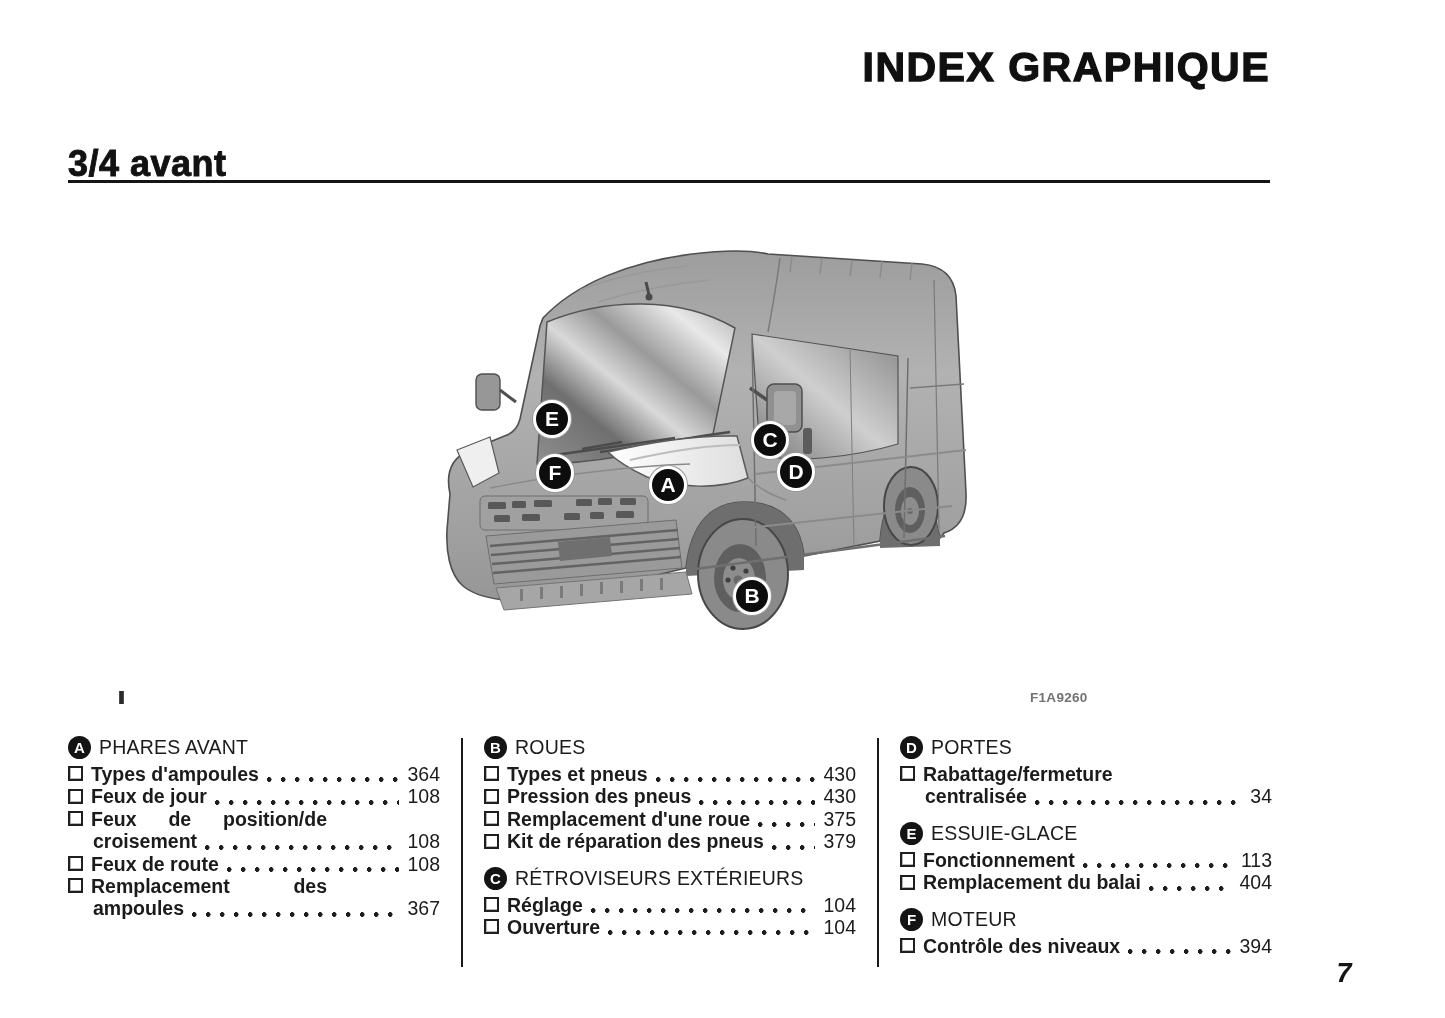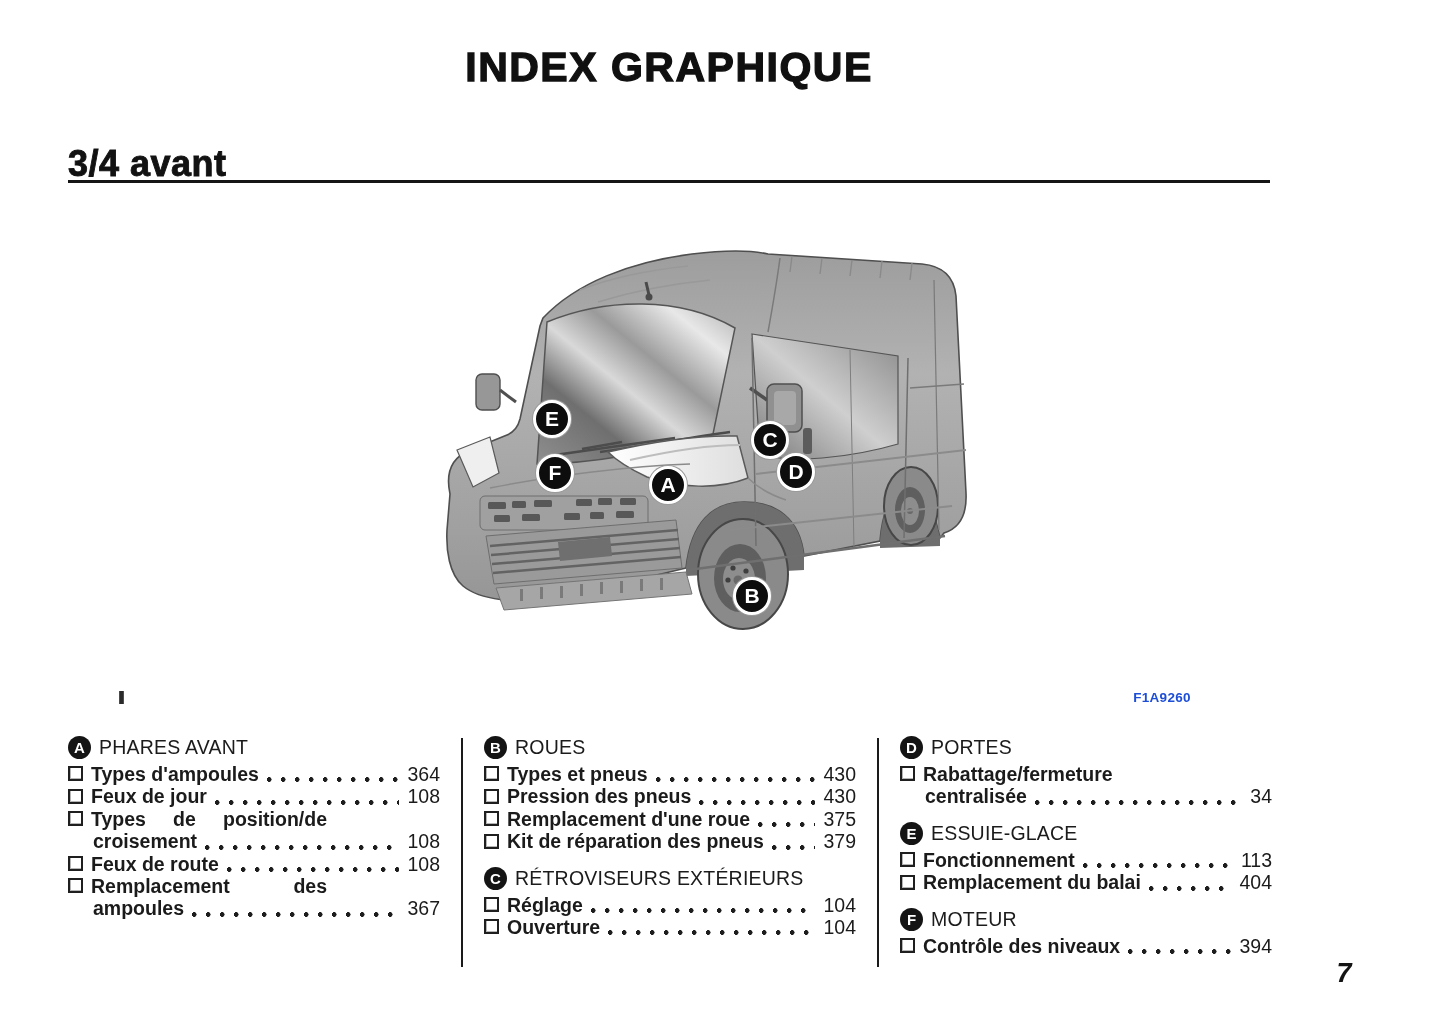--- a/index.html
+++ b/index.html
@@ -2,21 +2,21 @@
 <html><head>
 <meta charset="utf-8">
 <style>
   html,body { margin:0; padding:0; background:#e8e8e8; }
   .page {
     position:relative; width:1445px; height:1018px; background:#ffffff;
     overflow:hidden; font-family:"Liberation Sans", sans-serif; color:#1b1b1b;
   }
   
   .title {
-    position:absolute; left:68px; top:44px; width:1202px; text-align:center;
+    position:absolute; left:68px; top:44px; width:1202px; text-align:right;
     font-size:41px; font-weight:bold; letter-spacing:1.5px; color:#101010;
     -webkit-text-stroke:1.3px #101010;
   }
   .section-heading {
     position:absolute; left:68px; top:143px; font-size:36px; font-weight:bold;
     letter-spacing:.5px; color:#121212; -webkit-text-stroke:.9px #121212;
   }
   .rule {
     position:absolute; left:68px; top:180px; width:1202px; height:3px; background:#151515;
   }
@@ -27,22 +27,22 @@
     position:absolute; width:32px; height:32px; border-radius:50%;
     background:#0d0d0d; border:3px solid #ffffff; box-shadow:0 0 0 1px #9a9a9a;
     color:#ffffff; font-size:21px; font-weight:bold; line-height:32px;
     text-align:center; user-select:none;
   }
   .margin-mark {
     position:absolute; left:117px; top:687px; font-size:19px; font-weight:bold;
     color:#2a2a2a; transform:scaleX(1.7); transform-origin:left;
   }
   .figure-code {
-    position:absolute; left:1062px; top:690px; width:200px; text-align:center;
-    font-size:13.5px; font-weight:bold; letter-spacing:.3px; color:#1d4ed8;
+    position:absolute; left:1030px; top:690px; width:200px; text-align:left;
+    font-size:13.5px; font-weight:bold; letter-spacing:.3px; color:#737373;
   }
   
   .index { position:absolute; left:68px; top:735px; width:1204px; display:flex; align-items:stretch; min-height:232px; }
   .col { width:372px; flex:none; font-size:19.5px; line-height:22.4px; }
   .divider { width:2px; background:#1a1a1a; margin:3px 21px 0 21px; flex:none; }
   .sec { margin-top:13px; }
   .sec:first-child { margin-top:0; }
   .sec-head { display:flex; align-items:center; gap:8px; height:25px; margin-bottom:3px; }
   .badge {
     width:23px; height:23px; flex:none; border-radius:50%; background:#141414;
@@ -270,21 +270,21 @@
           </div>
           <div class="row">
             <span class="sq"></span>
             <span class="lbl">Feux de jour</span>
             <span class="leader"></span>
             <span class="pg">108</span>
           </div>
           <div class="item2">
             <div class="row">
               <span class="sq"></span>
-              <span class="lbl l1">Types de position/de</span>
+              <span class="lbl l1">Feux de position/de</span>
             </div>
             <div class="row row2">
               <span class="lbl">croisement</span>
               <span class="leader"></span>
               <span class="pg">108</span>
             </div>
           </div>
           <div class="row">
             <span class="sq"></span>
             <span class="lbl">Feux de route</span>

